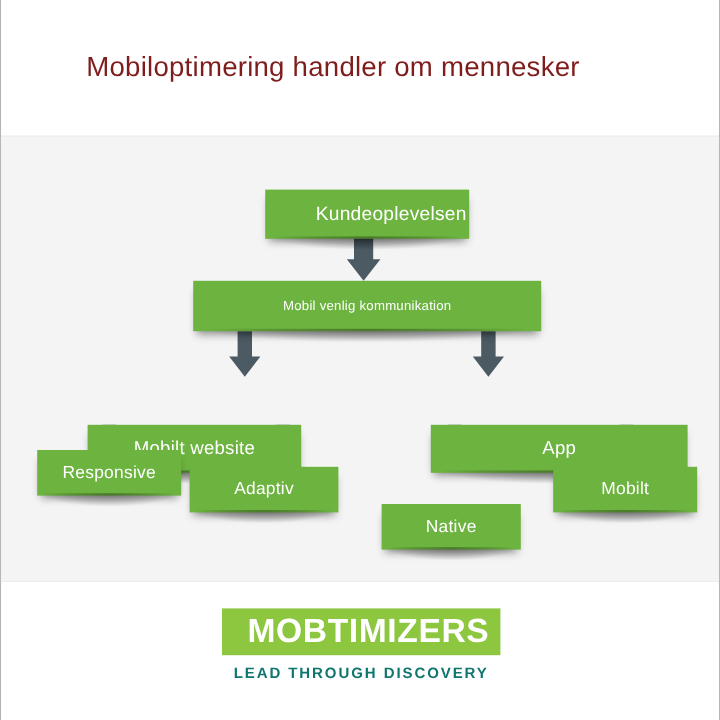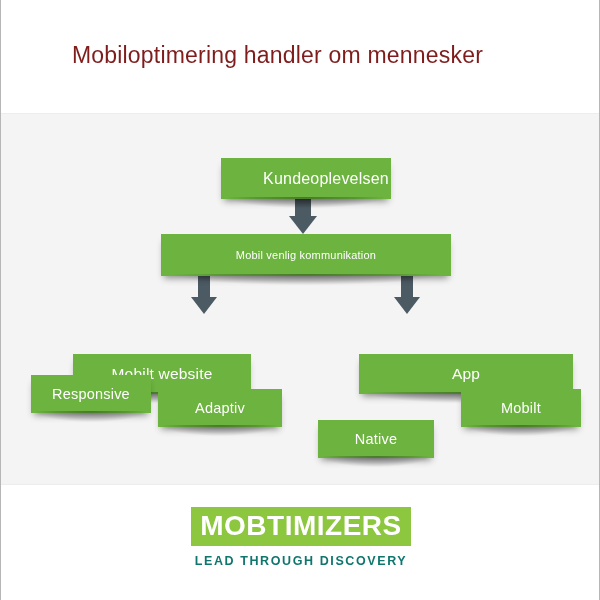--- a/index.html
+++ b/index.html
@@ -138,21 +138,21 @@
     text-align: center;
   }
   .logo-mark {
     display: inline-block;
     background: #8dc63f;
     color: #ffffff;
     font-size: 28px;
     font-weight: 700;
     letter-spacing: 0.5px;
     line-height: 1;
-    padding: 5px 9px 6px 9px;
+    padding: 5px 9px 6px 21px;
   }
   .logo-tagline {
     margin-top: 8px;
     font-size: 12.5px;
     font-weight: 700;
     letter-spacing: 1.6px;
     color: #0f766e;
     white-space: nowrap;
   }
 </style>

